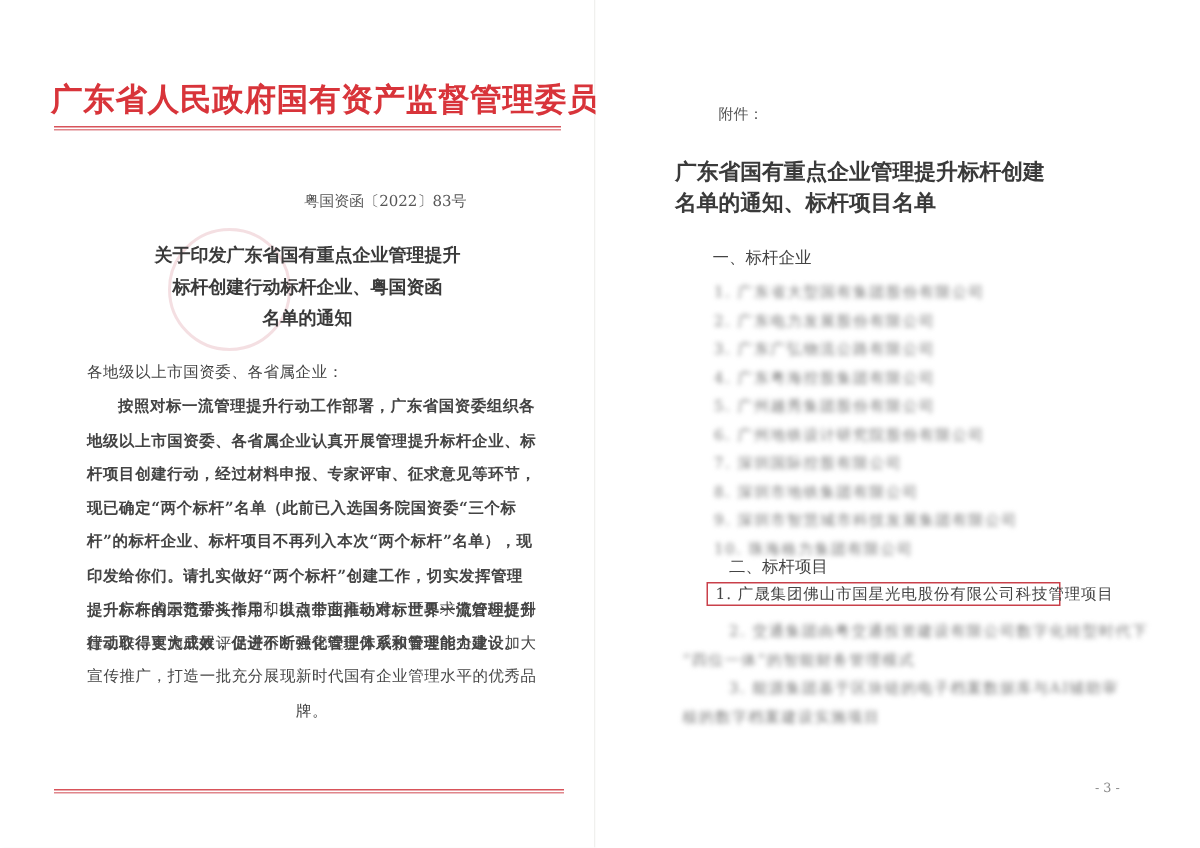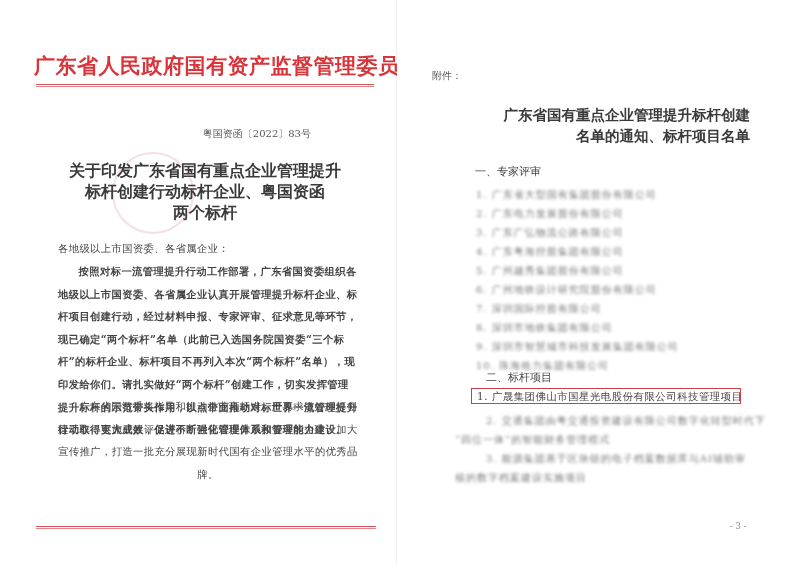--- a/index.html
+++ b/index.html
@@ -25,89 +25,89 @@
       position: absolute; left: 36px; width: 338px; height: 3px;
       border-top: 1.5px solid #d8535a; border-bottom: 1px solid #e0868b;
       box-sizing: border-box;
     }
     .doc-number {
       position: absolute; right: 85px; top: 127px;
       font-size: 10px; color: #555; white-space: nowrap;
     }
     .notice-title {
       position: absolute; left: 40px; width: 330px; top: 160px;
-      text-align: center; font-size: 16px; font-weight: bold; color: #3a3a3a;
+      text-align: center; font-size: 12px; font-weight: bold; color: #3a3a3a;
       line-height: 21px;
     }
     .stamp {
       position: absolute; left: 112px; top: 152px; width: 78px; height: 78px;
       border: 2px solid rgba(216, 140, 150, 0.28); border-radius: 50%;
     }
     .body-text {
       position: absolute; left: 58px; width: 300px; font-size: 10.3px;
       color: #444; line-height: 22.6px; letter-spacing: 0.4px;
     }
     .salutation { top: 237px; }
     .para1 { top: 260px; text-indent: 2em; font-weight: bold; }
     .para2 { top: 395px; text-indent: 2em; text-align: center; }
 
     .attachment-label {
-      position: absolute; left: 432px; top: 69px; font-size: 10px; color: #555; font-family: Liberation Mono, monospace;
+      position: absolute; left: 479px; top: 69px; font-size: 10px; color: #555; font-family: Liberation Mono, monospace;
     }
     .list-title {
       position: absolute; left: 450px; width: 300px; top: 104px;
-      text-align: right; font-size: 14.5px; font-weight: bold; color: #3a3a3a; line-height: 21px;
+      text-align: left; font-size: 14.5px; font-weight: bold; color: #3a3a3a; line-height: 21px;
     }
     .section-heading {
       position: absolute; left: 475px; font-size: 11px; color: #444;
     }
     .sec1 { top: 164px; }
     .sec2 { top: 370px; margin-left: 11px; }
     .blur-item {
       position: absolute; font-size: 10px; color: #777; filter: blur(1.8px);
       white-space: nowrap; letter-spacing: 1px;
     }
     .highlight-box {
-      position: absolute; left: 471px; top: 388px; width: 270px; height: 16px;
+      position: absolute; left: 471px; top: 388px; width: 236px; height: 16px;
       border: 1.3px solid #c9404a; box-sizing: border-box;
       font-size: 10.3px; color: #444; line-height: 14px; padding-left: 5px;
       white-space: nowrap; letter-spacing: 0.6px;
     }
     .page-number {
       position: absolute; left: 730px; top: 521px; font-size: 8.5px; color: #888;
     }
   </style>
 </head>
 <body>
 
 <div class="page page-left">
   <div class="letterhead">广东省人民政府国有资产监督管理委员会</div>
   <div class="red-rule" style="top:84px;"></div>
   <div class="doc-number">粤国资函〔2022〕83号</div>
   <div class="stamp"></div>
   <div class="notice-title">
     <div>关于印发广东省国有重点企业管理提升</div>
     <div>标杆创建行动标杆企业、粤国资函</div>
-    <div>两个标杆</div>
+    <div>名单的通知</div>
   </div>
   <div class="body-text salutation">各地级以上市国资委、各省属企业：</div>
   <div class="body-text para1">按照对标一流管理提升行动工作部署，广东省国资委组织各地级以上市国资委、各省属企业认真开展管理提升标杆企业、标杆项目创建行动，经过材料申报、专家评审、征求意见等环节，现已确定“两个标杆”名单（此前已入选国务院国资委“三个标杆”的标杆企业、标杆项目不再列入本次“两个标杆”名单），现印发给你们。请扎实做好“两个标杆”创建工作，切实发挥管理提升标杆的示范带头作用，以点带面推动对标世界一流管理提升行动取得更大成效，促进不断强化管理体系和管理能力建设。</div>
   <div class="body-text para2">广东省国资委将指导和推动企业高标准、严要求做好标杆创建工作，实施开展评估评价，对管理提升成效显著的企业，加大宣传推广，打造一批充分展现新时代国有企业管理水平的优秀品牌。</div>
   <div class="red-rule" style="top:526px;width:340px;"></div>
 </div>
 
 <div class="page page-right"></div>
 
 <div class="attachment-label">附件：</div>
 <div class="list-title">
   <div>广东省国有重点企业管理提升标杆创建</div>
   <div>名单的通知、标杆项目名单</div>
 </div>
 
-<div class="section-heading sec1">一、专家评审</div>
+<div class="section-heading sec1">一、标杆企业</div>
 <div class="blur-item" style="left:476px;top:188px;">1. 广东省大型国有集团股份有限公司</div>
 <div class="blur-item" style="left:476px;top:207px;">2. 广东电力发展股份有限公司</div>
 <div class="blur-item" style="left:476px;top:226px;">3. 广东广弘物流公路有限公司</div>
 <div class="blur-item" style="left:476px;top:245px;">4. 广东粤海控股集团有限公司</div>
 <div class="blur-item" style="left:476px;top:264px;">5. 广州越秀集团股份有限公司</div>
 <div class="blur-item" style="left:476px;top:283px;">6. 广州地铁设计研究院股份有限公司</div>
 <div class="blur-item" style="left:476px;top:302px;">7. 深圳国际控股有限公司</div>
 <div class="blur-item" style="left:476px;top:321px;">8. 深圳市地铁集团有限公司</div>
 <div class="blur-item" style="left:476px;top:340px;">9. 深圳市智慧城市科技发展集团有限公司</div>
 <div class="blur-item" style="left:476px;top:359px;">10. 珠海格力集团有限公司</div>

